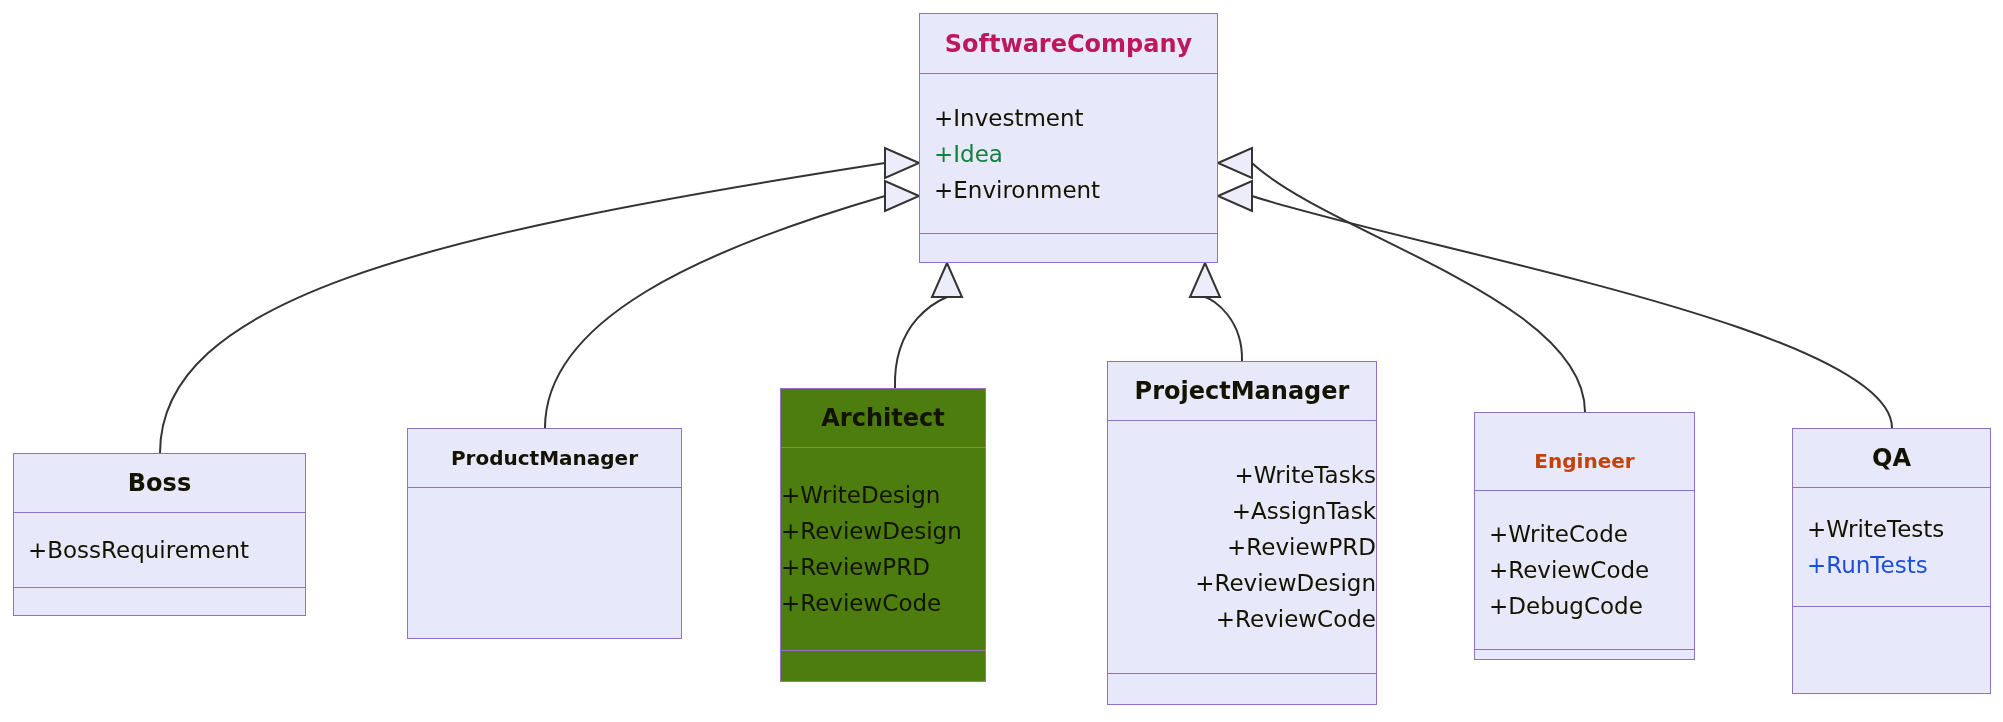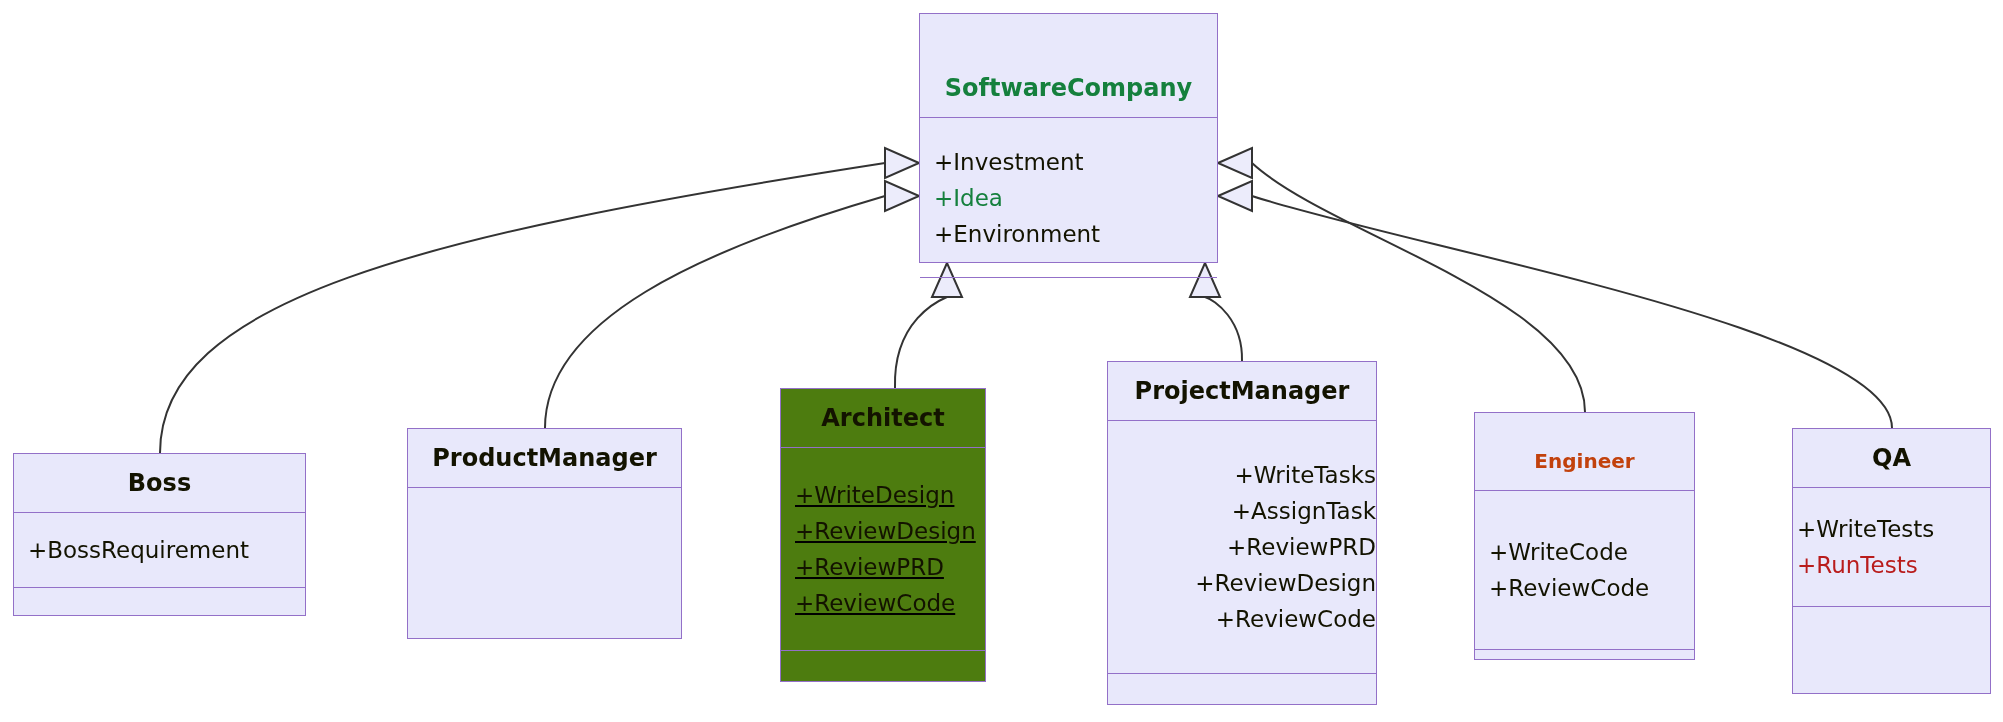--- a/index.html
+++ b/index.html
@@ -32,42 +32,42 @@
       <polygon points="947,263 932,297 962,297" fill="#ECECFB" stroke="#333333" stroke-width="2" stroke-linejoin="miter"></polygon>
       <path d="M 1242 361 C 1243 320, 1215 300, 1205 297" fill="none" stroke="#333333" stroke-width="2"></path>
       <polygon points="1205,263 1190,297 1220,297" fill="#ECECFB" stroke="#333333" stroke-width="2" stroke-linejoin="miter"></polygon>
       <path d="M 1585 412 C 1585 300, 1330 235, 1252 163" fill="none" stroke="#333333" stroke-width="2"></path>
       <polygon points="1218,163 1252,148 1252,178" fill="#ECECFB" stroke="#333333" stroke-width="2" stroke-linejoin="miter"></polygon>
       <path d="M 1892 428 C 1892 330, 1420 250, 1252 196" fill="none" stroke="#333333" stroke-width="2"></path>
       <polygon points="1218,196 1252,181 1252,211" fill="#ECECFB" stroke="#333333" stroke-width="2" stroke-linejoin="miter"></polygon>
     </svg>
 
 <div class="uml-class" style="left: 919px; top: 13px; width: 299px; height: 250px; background: rgb(232, 232, 251); border-color: rgb(147, 112, 200);">
-      <div class="uml-title" style="height: 59px; font-size: 24px; color: #15803d; border-color: rgb(147, 112, 200); margin-top: 44px;">SoftwareCompany</div>
+      <div class="uml-title" style="height: 59px; font-size: 24px; color: #be185d; border-color: rgb(147, 112, 200);">SoftwareCompany</div>
       <div class="uml-attrs" style="height: 159px; border-color: rgb(147, 112, 200); padding-left: 14px;">
         <div class="uml-attr" style="font-size: 23px; line-height: 36px; color: rgb(19, 19, 0);">+Investment</div>
         <div class="uml-attr" style="font-size: 23px; line-height: 36px; color: #15803d;">+Idea</div>
         <div class="uml-attr" style="font-size: 23px; line-height: 36px; color: rgb(19, 19, 0);">+Environment</div>
       </div>
       <div class="uml-methods" style="height: 30px;"></div>
     </div>
     <div class="uml-class" style="left: 13px; top: 453px; width: 293px; height: 163px; background: rgb(232, 232, 251); border-color: rgb(147, 112, 200);">
       <div class="uml-title" style="height: 58px; font-size: 24px; color: rgb(19, 19, 0); border-color: rgb(147, 112, 200);">Boss</div>
       <div class="uml-attrs" style="height: 74px; border-color: rgb(147, 112, 200); padding-left: 14px;">
         <div class="uml-attr" style="font-size: 23px; line-height: 36px; color: rgb(19, 19, 0);">+BossRequirement</div>
       </div>
       <div class="uml-methods" style="height: 29px;"></div>
     </div>
     <div class="uml-class" style="left: 407px; top: 428px; width: 275px; height: 211px; background: rgb(232, 232, 251); border-color: rgb(147, 112, 200);">
-      <div class="uml-title" style="height: 58px; font-size: 24px; color: rgb(19, 19, 0); border-color: rgb(147, 112, 200); text-align: right;">ProductManager</div>
+      <div class="uml-title" style="height: 58px; font-size: 20px; color: rgb(19, 19, 0); border-color: rgb(147, 112, 200); text-align: right;">ProductManager</div>
       <div class="uml-methods" style="height: 33px;"></div>
     </div>
     <div class="uml-class" style="left: 780px; top: 388px; width: 206px; height: 294px; background: #4d7c0f; border-color: rgb(147, 112, 200);">
       <div class="uml-title" style="height: 58px; font-size: 24px; color: rgb(19, 19, 0); border-color: rgb(147, 112, 200);">Architect</div>
-      <div class="uml-attrs" style="height: 202px; border-color: rgb(147, 112, 200); padding-left: 14px; text-decoration: underline;">
+      <div class="uml-attrs" style="height: 202px; border-color: rgb(147, 112, 200); ">
         <div class="uml-attr" style="font-size: 23px; line-height: 36px; color: rgb(19, 19, 0);">+WriteDesign</div>
         <div class="uml-attr" style="font-size: 23px; line-height: 36px; color: rgb(19, 19, 0);">+ReviewDesign</div>
         <div class="uml-attr" style="font-size: 23px; line-height: 36px; color: rgb(19, 19, 0);">+ReviewPRD</div>
         <div class="uml-attr" style="font-size: 23px; line-height: 36px; color: rgb(19, 19, 0);">+ReviewCode</div>
       </div>
       <div class="uml-methods" style="height: 32px;"></div>
     </div>
     <div class="uml-class" style="left: 1107px; top: 361px; width: 270px; height: 344px; background: rgb(232, 232, 251); border-color: rgb(147, 112, 200);">
       <div class="uml-title" style="height: 58px; font-size: 24px; color: rgb(19, 19, 0); border-color: rgb(147, 112, 200);">ProjectManager</div>
       <div class="uml-attrs" style="height: 252px; border-color: rgb(147, 112, 200); padding-left: 14px; align-items: flex-end;">
@@ -77,24 +77,25 @@
         <div class="uml-attr" style="font-size: 23px; line-height: 36px; color: rgb(19, 19, 0);">+ReviewDesign</div>
         <div class="uml-attr" style="font-size: 23px; line-height: 36px; color: rgb(19, 19, 0);">+ReviewCode</div>
       </div>
       <div class="uml-methods" style="height: 32px;"></div>
     </div>
     <div class="uml-class" style="left: 1474px; top: 412px; width: 221px; height: 248px; background: rgb(232, 232, 251); border-color: rgb(147, 112, 200);">
       <div class="uml-title" style="height: 58px; font-size: 20px; color: #c2410c; border-color: rgb(147, 112, 200); margin-top: 19px;">Engineer</div>
       <div class="uml-attrs" style="height: 158px; border-color: rgb(147, 112, 200); padding-left: 14px;">
         <div class="uml-attr" style="font-size: 23px; line-height: 36px; color: rgb(19, 19, 0);">+WriteCode</div>
         <div class="uml-attr" style="font-size: 23px; line-height: 36px; color: rgb(19, 19, 0);">+ReviewCode</div>
+        <div class="uml-attr" style="font-size: 23px; line-height: 36px; color: rgb(19, 19, 0);">+DebugCode</div>
       </div>
       <div class="uml-methods" style="height: 30px;"></div>
     </div>
     <div class="uml-class" style="left: 1792px; top: 428px; width: 199px; height: 266px; background: rgb(232, 232, 251); border-color: rgb(147, 112, 200);">
       <div class="uml-title" style="height: 58px; font-size: 24px; color: rgb(19, 19, 0); border-color: rgb(147, 112, 200);">QA</div>
-      <div class="uml-attrs" style="height: 118px; border-color: rgb(147, 112, 200); padding-left: 4px;">
+      <div class="uml-attrs" style="height: 118px; border-color: rgb(147, 112, 200); padding-left: 14px;">
         <div class="uml-attr" style="font-size: 23px; line-height: 36px; color: rgb(19, 19, 0);">+WriteTests</div>
-        <div class="uml-attr" style="font-size: 23px; line-height: 36px; color: #b91c1c;">+RunTests</div>
+        <div class="uml-attr" style="font-size: 23px; line-height: 36px; color: #1d4ed8;">+RunTests</div>
       </div>
       <div class="uml-methods" style="height: 32px;"></div>
     </div>
   </div>
 
 </body></html>

